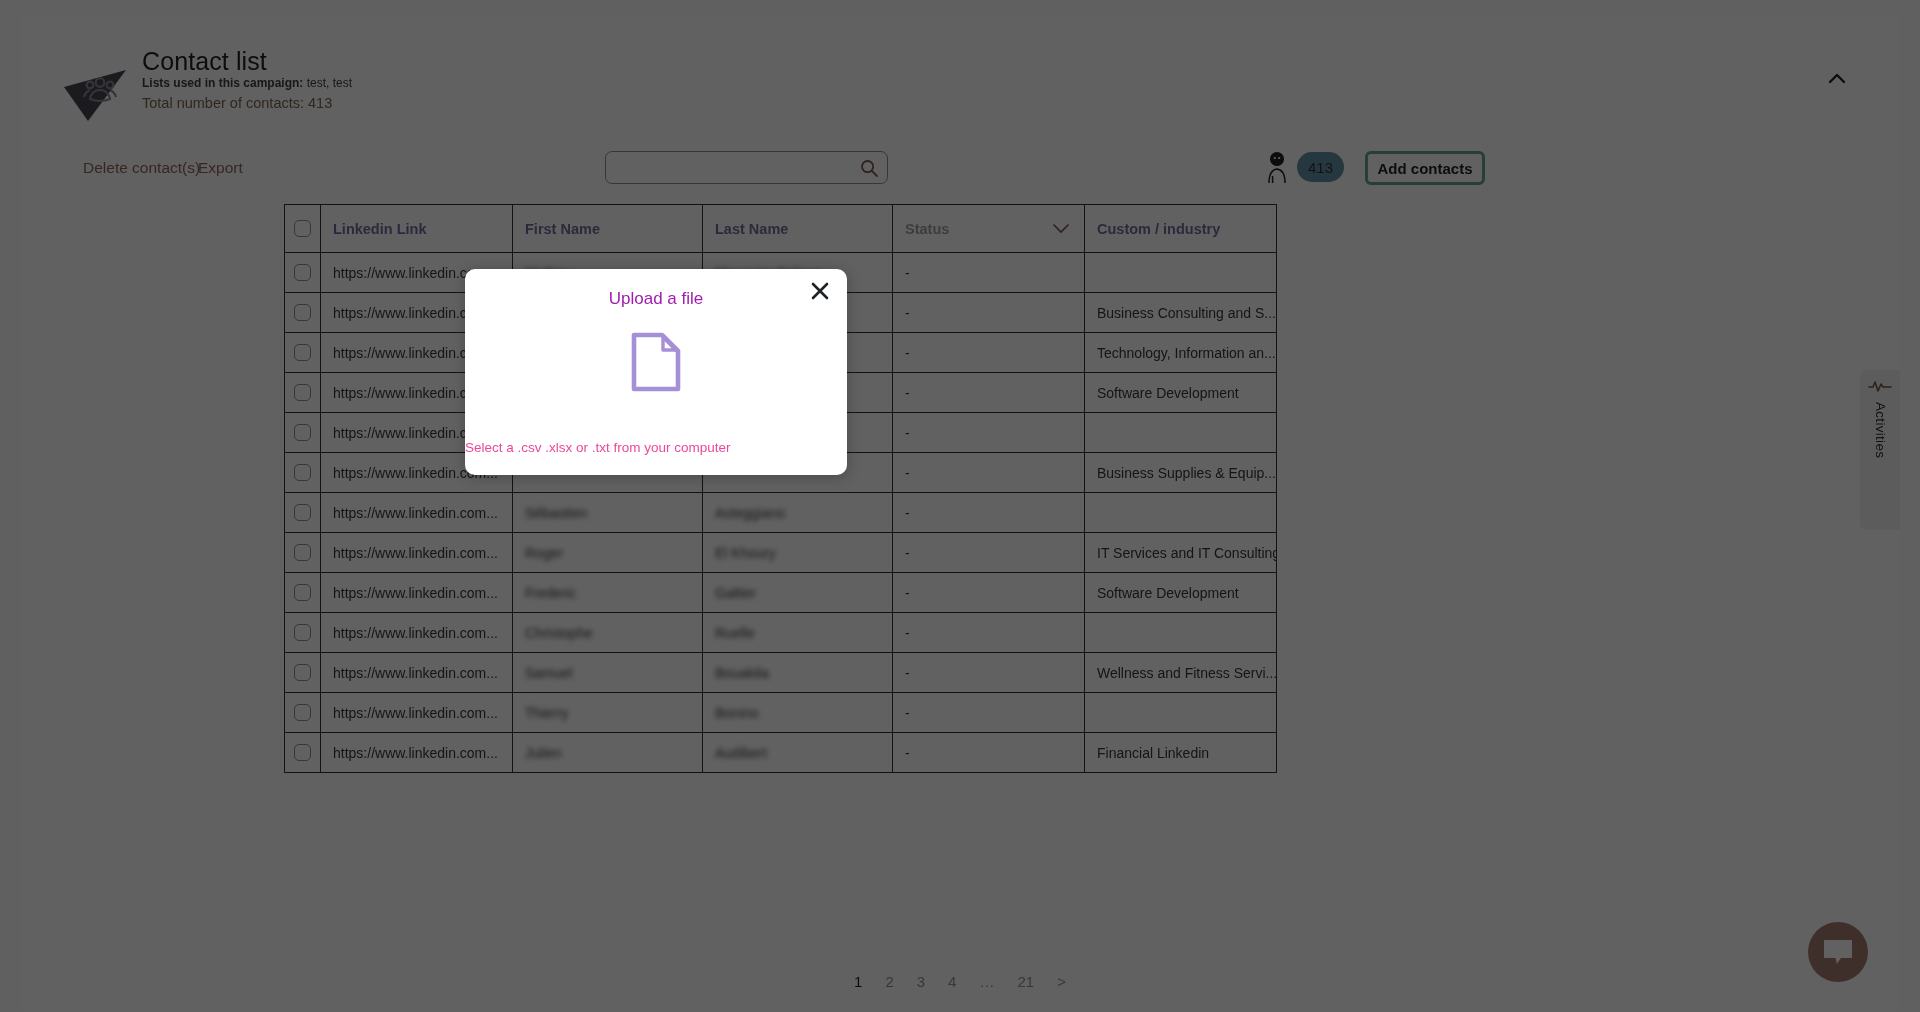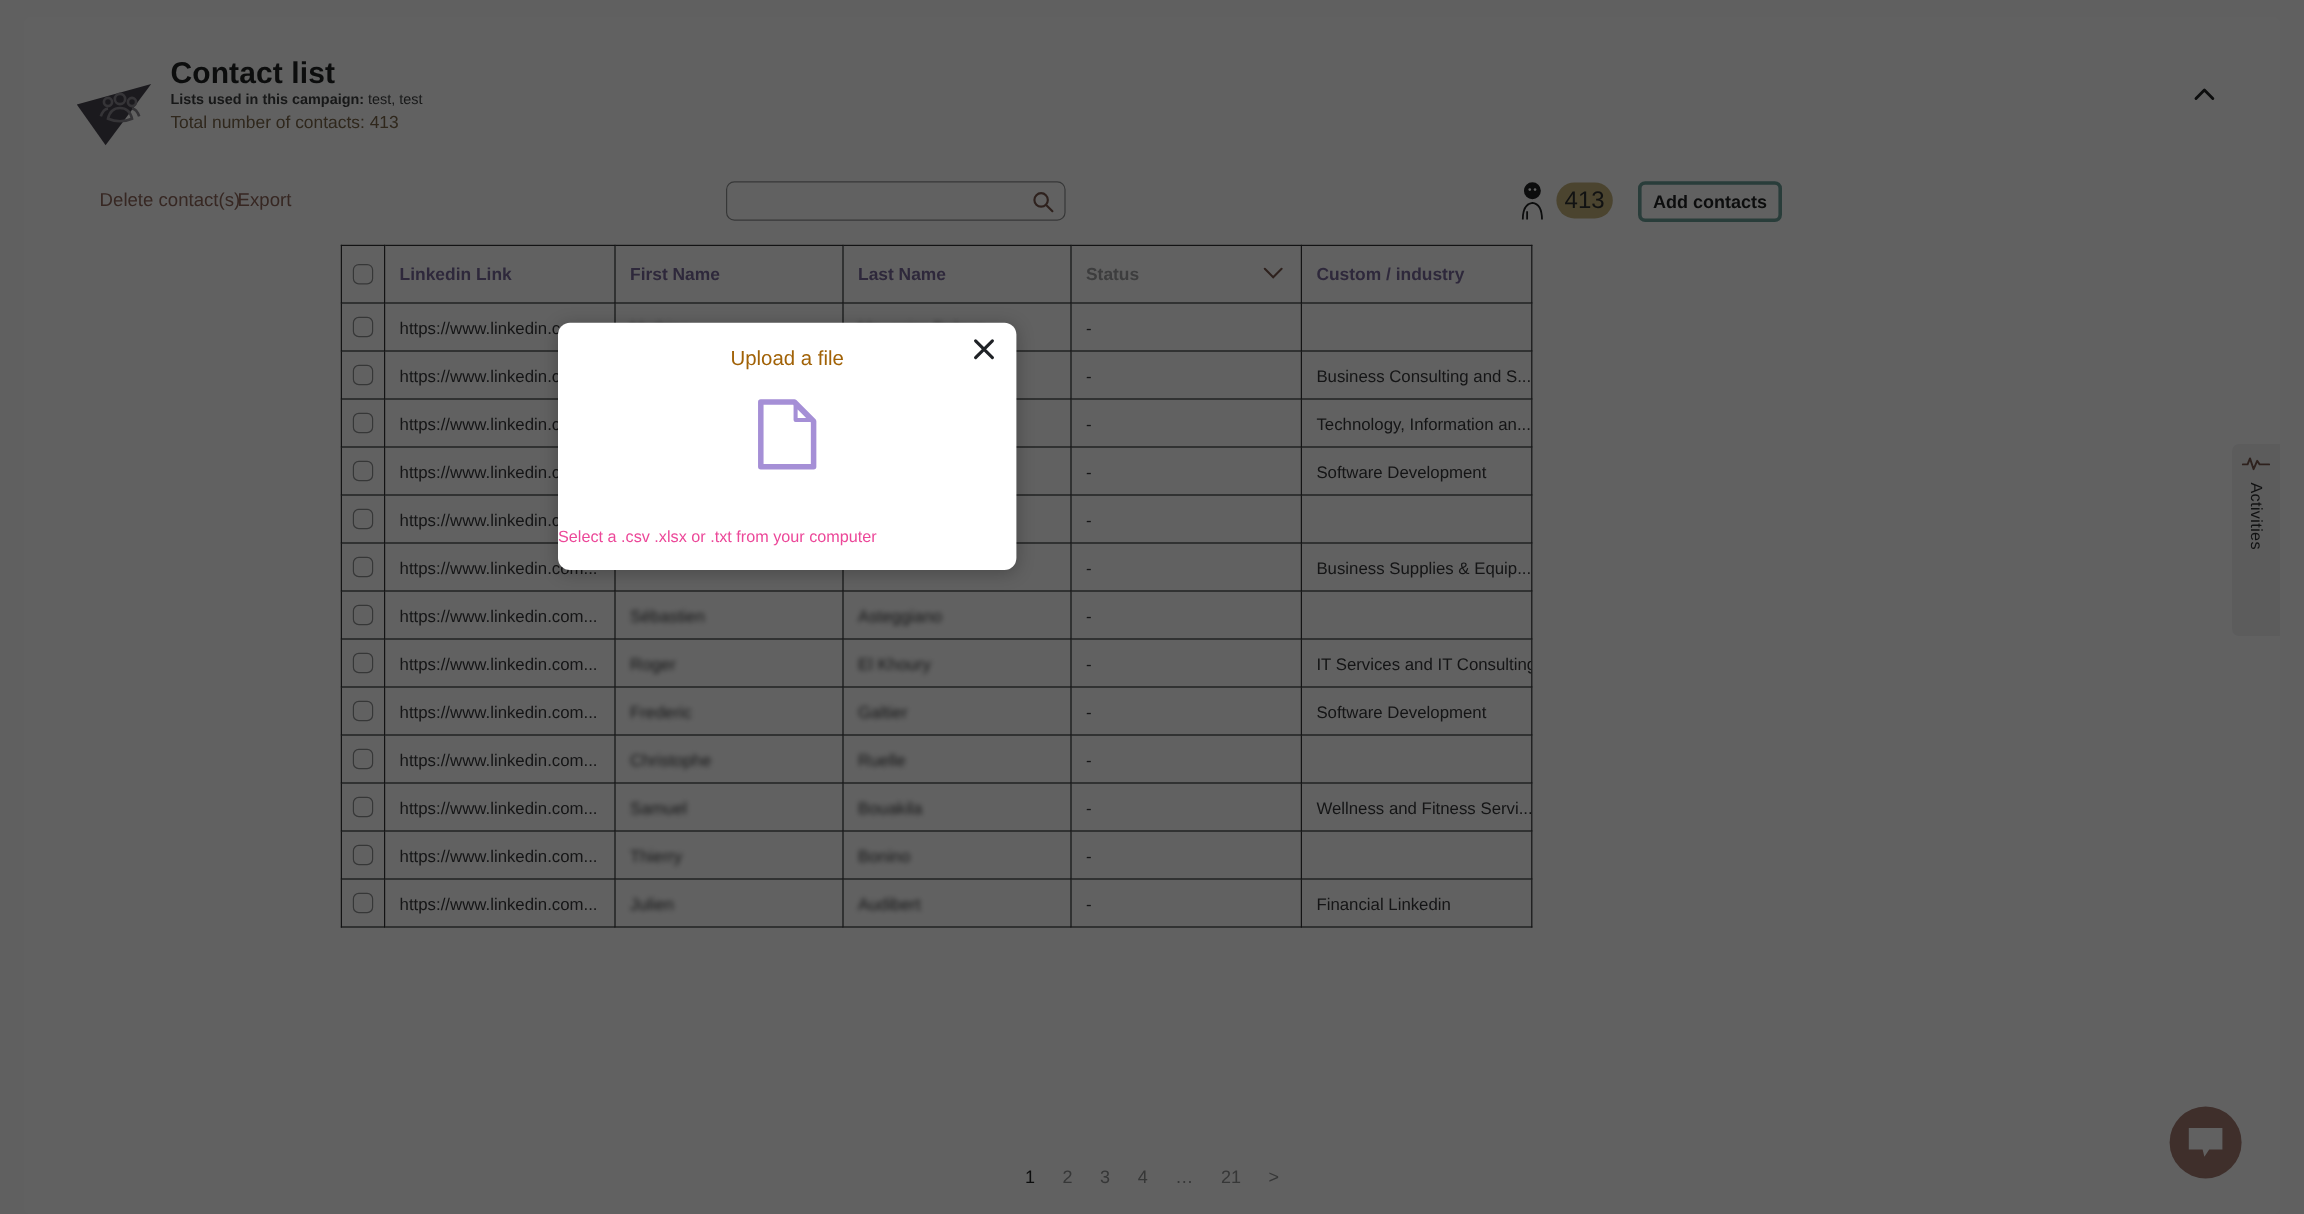--- a/index.html
+++ b/index.html
@@ -28,21 +28,21 @@
     border-radius: 6px;
   }
 
   
   .hdr-logo {
     position: absolute; left: 38px; top: 35px;
     width: 76px; height: 74px;
   }
   .hdr-title {
     position: absolute; left: 122px; top: 33px;
-    font-size: 25px; font-weight: bold; color: #1f2226;
+    font-size: 25px; font-weight: normal; color: #1f2226;
     letter-spacing: .1px;
   }
   .hdr-sub1 {
     position: absolute; left: 122px; top: 62px;
     font-size: 12px; color: #3b3f44;
   }
   .hdr-sub1 b { font-weight: bold; }
   .hdr-sub2 {
     position: absolute; left: 122px; top: 81px;
     font-size: 14.5px; color: #a16207;
@@ -82,23 +82,23 @@
   }
 
   .people-icon {
     position: absolute; left: 1244px; top: 136px;
     width: 28px; height: 34px;
   }
   .count-pill {
     position: absolute; left: 1277px; top: 138px;
     width: 47px; height: 30px;
     border-radius: 15px;
-    background: #eab308;
+    background: #0ea5e9;
     display: flex; align-items: center; justify-content: center;
-    font-size: 20px; color: #2b2f33;
+    font-size: 15px; color: #2b2f33;
   }
   .add-contacts-btn {
     position: absolute; left: 1345px; top: 137px;
     width: 120px; height: 34px;
     border: 3px solid #14b8a6;
     border-radius: 6px;
     background: transparent;
     display: flex; align-items: center; justify-content: center;
     font-size: 15px; font-weight: bold; color: #1f2226;
     cursor: pointer;
@@ -207,21 +207,21 @@
     left: 465px; top: 269px;
     width: 382px; height: 206px;
     background: #ffffff;
     border-radius: 10px;
     box-shadow: 0 2px 14px rgba(0,0,0,.25);
     z-index: 50;
   }
   .modal-title {
     position: absolute; left: 0; top: 20px; width: 100%;
     text-align: center;
-    font-size: 17px; color: #a16207;
+    font-size: 17px; color: #a21caf;
   }
   .modal-close {
     position: absolute; right: 14px; top: 9px;
     width: 26px; height: 26px;
     display: flex; align-items: center; justify-content: center;
     cursor: pointer;
   }
   .modal-dropzone {
     position: absolute; left: 0; top: 62px; width: 100%;
     display: flex; justify-content: center;

